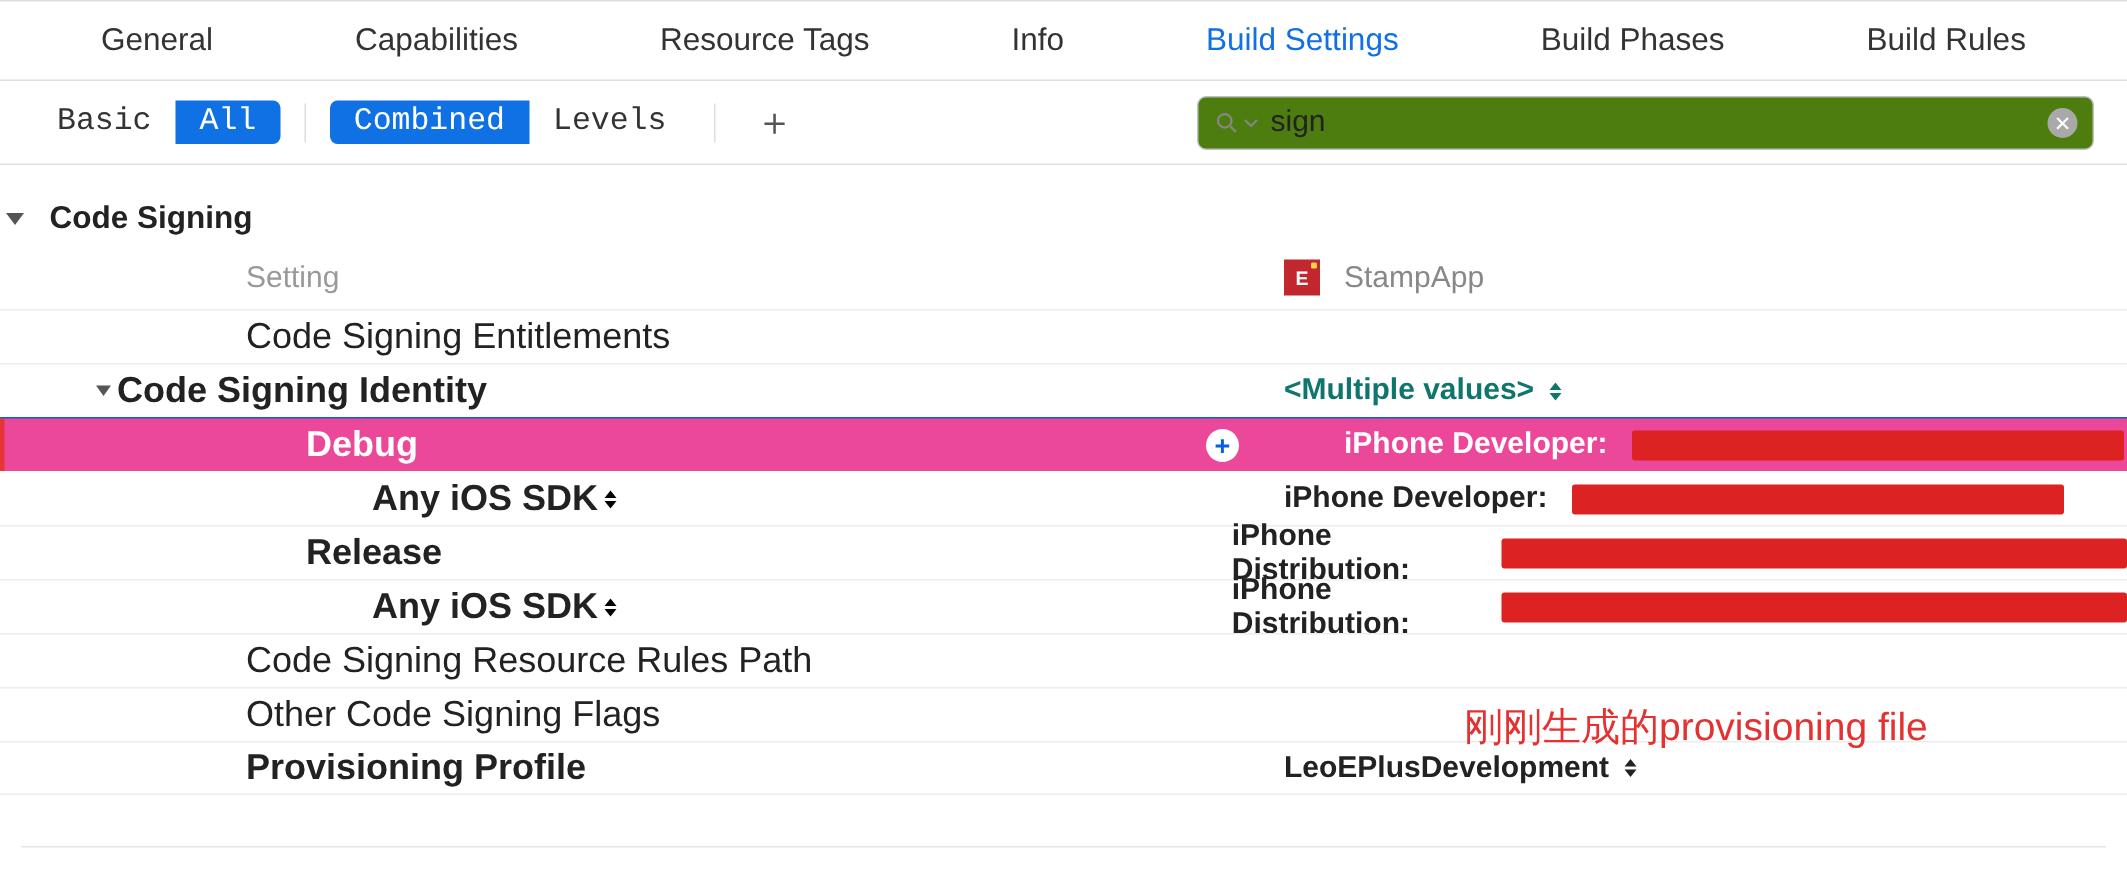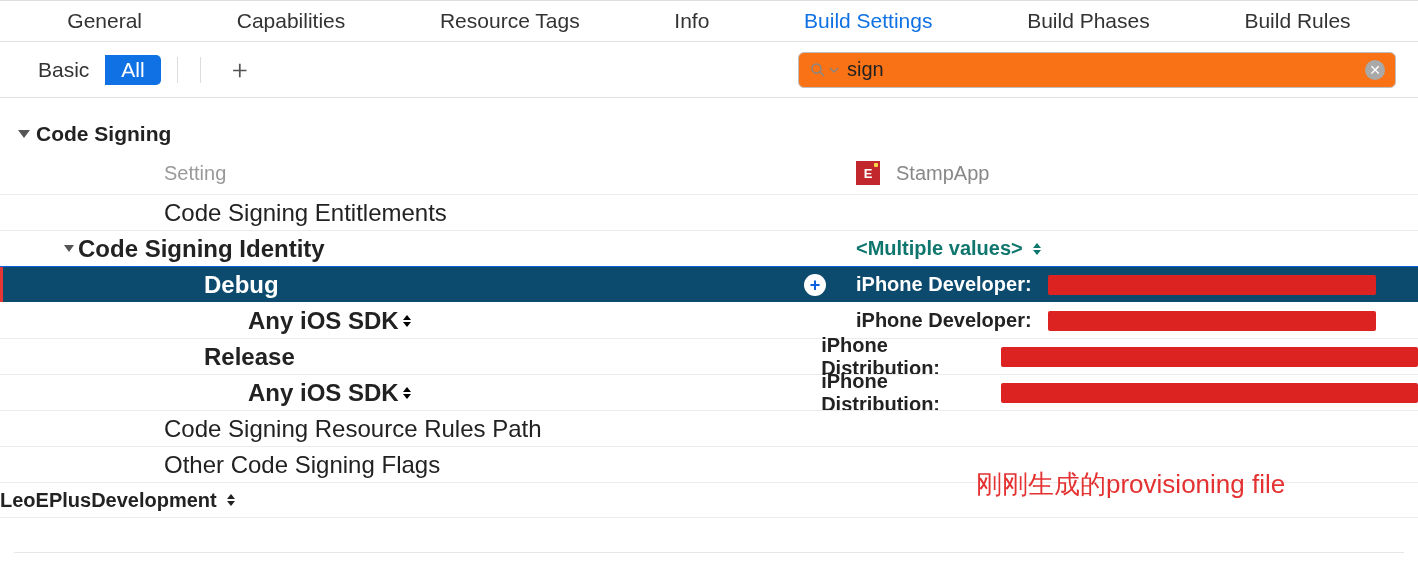--- a/index.html
+++ b/index.html
@@ -7,21 +7,21 @@
       font-family: -apple-system, BlinkMacSystemFont, "Helvetica Neue", Arial, sans-serif;
       font-size: 18px;
       background: #fff;
       width: 1418px;
       height: 582px;
       overflow: hidden;
       position: relative;
     }
     .tabbar {
       display: flex;
-      height: 42px;
+      height: 54px;
       align-items: center;
       border-top: 1px solid #ddd;
       border-bottom: 1px solid #e0e0e0;
       padding: 0 20px;
       justify-content: space-around;
     }
     .tabbar-item {
       padding: 0 18px;
       font-size: 21px;
       color: #333;
@@ -43,21 +43,21 @@
       padding: 3px 16px;
       border-radius: 5px;
       cursor: pointer;
       background: transparent;
     }
     .toolbar-btn.pill {
       background: #1071E4;
       color: #fff;
     }
     .seg-group { display: flex; gap: 0; }
-    .seg-group .toolbar-btn { border-radius: 0; }
+    .seg-group .toolbar-btn { border-radius: 0; font-family: Liberation Mono, monospace; }
     .seg-group .toolbar-btn:first-child { border-radius: 5px 0 0 5px; }
     .seg-group .toolbar-btn:last-child { border-radius: 0 5px 5px 0; }
     .vdiv {
       width: 1px;
       height: 26px;
       background: #ddd;
       margin: 0 6px;
     }
     .plus-btn {
       font-size: 26px;
@@ -69,21 +69,21 @@
     .spacer { flex: 1; }
     .searchbox {
       display: flex;
       align-items: center;
       width: 598px;
       height: 36px;
       border: 1px solid #bfbfbf;
       border-radius: 6px;
       padding: 0 10px;
       gap: 8px;
-      background: #f97316;
+      background: #4d7c0f;
     }
     .search-icon {
       display: inline-flex;
       align-items: center;
       color: #868686;
     }
     .search-input {
       flex: 1;
       border: none;
       outline: none;
@@ -99,25 +99,25 @@
       display: inline-flex;
       align-items: center;
       justify-content: center;
       cursor: pointer;
     }
     .clear-x { color: #fff; font-size: 14px; line-height: 1; }
     .content { padding-top: 24px; }
     .section-header {
       display: flex;
       align-items: center;
-      padding: 0 0 6px 18px;
+      padding: 0 0 6px 4px;
       font-size: 21px;
       font-weight: 700;
       color: #222;
-      gap: 2px;
+      gap: 13px;
     }
     .tri {
       display: inline-block;
       width: 0; height: 0;
       border-left: 6px solid transparent;
       border-right: 6px solid transparent;
       border-top: 8px solid #555;
       margin-right: 4px;
     }
     .tri.small { border-left-width: 5px; border-right-width: 5px; border-top-width: 7px; }
@@ -173,23 +173,24 @@
       width:4px;height:4px;
       background:#F7D448;
       border-radius:1px;
     }
     .setting-label { font-size: 24px; color: #222; }
     .bold { font-weight: 700; }
     .indent-1 { padding-left: 164px; }
     .indent-2 { padding-left: 204px; }
     .indent-3 { padding-left: 248px; text-align: right; }
     .row.selected {
-      background: #0c4a6e;
+      background: #ec4899;
       color: #fff;
       border-top-color: #095FE0;
+      gap: 40px;
     }
     .row.selected .setting-label { color: #fff; }
     .row.selected .cell-right { color: #fff; }
     .row.selected + .row { border-top-color: transparent; }
     .leftred { position:absolute; left:0; top:0; width:3px; height:100%; background:#E63535; }
     .chevud {
       display: inline-flex;
       flex-direction: column;
       margin-left: 4px;
       line-height: 0;
@@ -254,20 +255,24 @@
   <div class="tabbar-item">Build Phases</div>
   <div class="tabbar-item">Build Rules</div>
 </div>
 
 <div class="toolbar">
   <div class="seg-group">
     <div class="toolbar-btn">Basic</div>
     <div class="toolbar-btn pill">All</div>
   </div>
   <div class="vdiv"></div>
+  <div class="seg-group">
+    <div class="toolbar-btn pill">Combined</div>
+    <div class="toolbar-btn">Levels</div>
+  </div>
   <div class="vdiv"></div>
   <div class="plus-btn">＋</div>
   <div class="spacer"></div>
   <div class="searchbox">
     <span class="search-icon">
       <svg width="18" height="18" viewBox="0 0 24 24" fill="none" stroke="#868686" stroke-width="2">
           <circle cx="10" cy="10" r="6"></circle>
           <line x1="20" y1="20" x2="15" y2="15"></line>
         </svg>
       <svg width="10" height="10" viewBox="0 0 10 10" style="margin-left:2px">
@@ -377,20 +382,23 @@
     </div>
 
     <div class="row">
       <div class="cell-left indent-1">
           <span class="setting-label">Other Code Signing Flags</span>
         </div>
       <div class="cell-right"></div>
     </div>
 
     <div class="row" style="border-bottom:1px solid #ececec">
+      <div class="cell-left indent-1">
+          <span class="setting-label bold">Provisioning Profile</span>
+        </div>
       <div class="cell-right">
         <span class="bold">LeoEPlusDevelopment</span>
         <span class="chevud">
             <span class="up"></span>
             <span class="down"></span>
           </span>
       </div>
     </div>
   </div>
   <div class="bottom-rule"></div>

